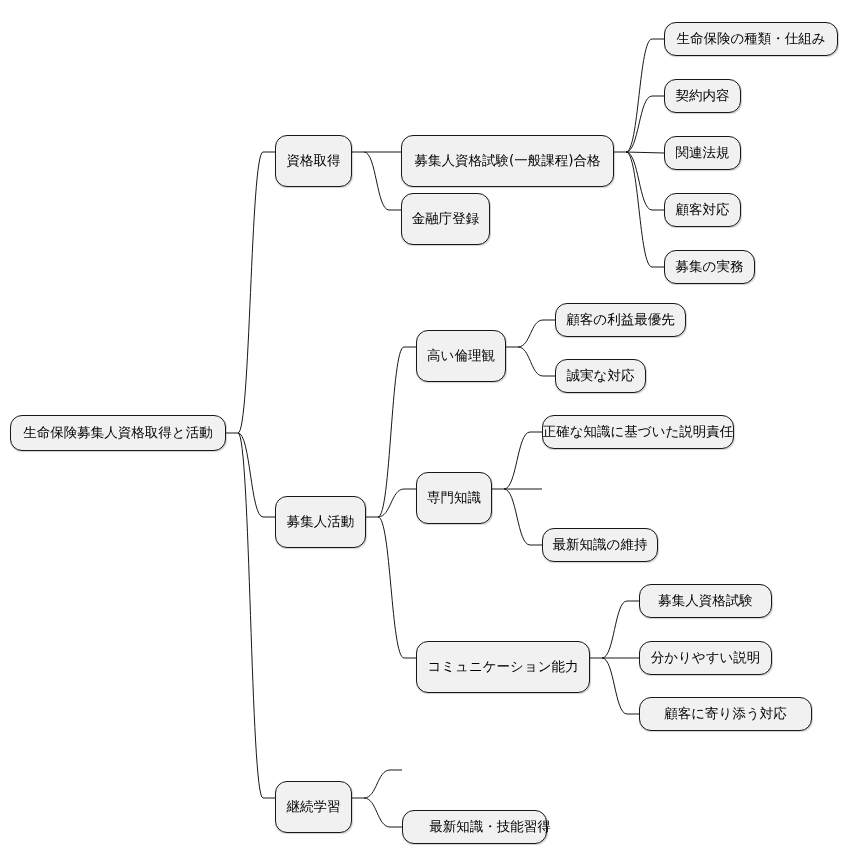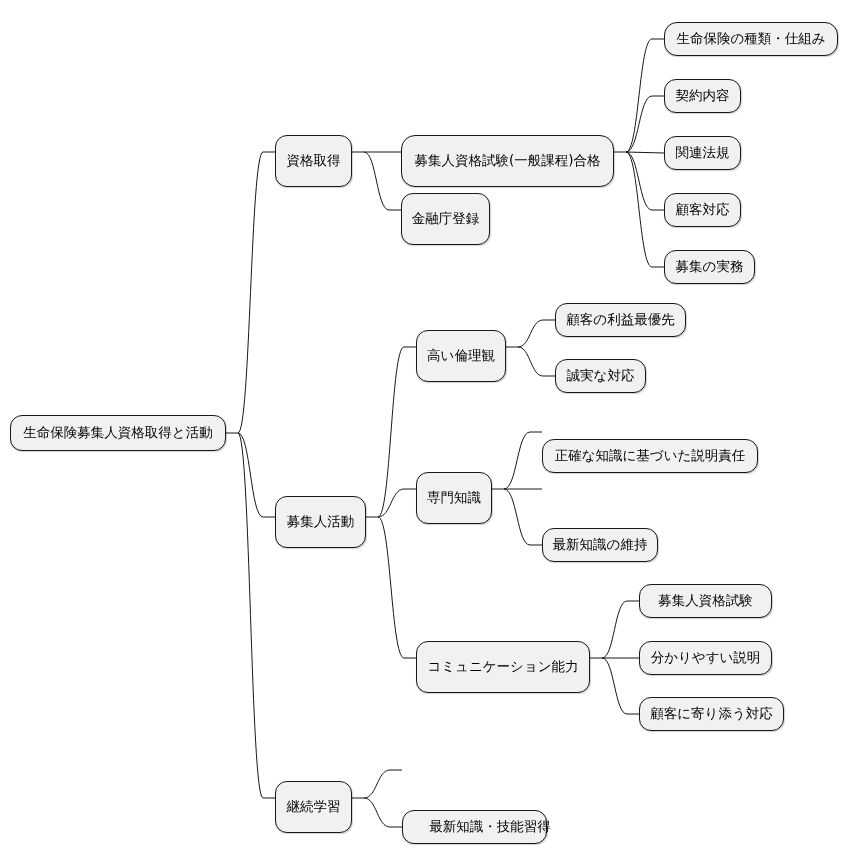--- a/index.html
+++ b/index.html
@@ -96,27 +96,27 @@
     <path d="M364 798 C377 798 377 827 390 827 L402 827"></path>
   </svg>
 
   <div class="node root" style="left:10px; top:415px; width:216px;">
     <span>生命保険募集人資格取得と活動</span>
   </div>
 
   <div class="node" style="left:275px; top:135px; width:77px;">
     <span>資格取得</span>
   </div>
-  <div class="node" style="left:401px; top:135px; width:213px;border-radius:14px;">
+  <div class="node" style="left:401px; top:135px; width:213px;">
     <span>募集人資格試験(一般課程)合格</span>
   </div>
   <div class="node" style="left:401px; top:193px; width:89px;">
     <span>金融庁登録</span>
   </div>
-  <div class="node leaf" style="left:664px; top:22px; width:174px;border-radius:13px;">
+  <div class="node leaf" style="left:664px; top:22px; width:174px;">
     <span>生命保険の種類・仕組み</span>
   </div>
   <div class="node leaf" style="left:664px; top:79px; width:77px;">
     <span>契約内容</span>
   </div>
   <div class="node leaf" style="left:664px; top:136px; width:77px;">
     <span>関連法規</span>
   </div>
   <div class="node leaf" style="left:664px; top:193px; width:77px;">
     <span>顧客対応</span>
@@ -135,37 +135,37 @@
   <div class="node leaf" style="left:555px; top:303px; width:131px;">
     <span>顧客の利益最優先</span>
   </div>
   <div class="node leaf" style="left:555px; top:359px; width:91px;">
     <span>誠実な対応</span>
   </div>
 
   <div class="node" style="left:416px; top:472px; width:76px;">
     <span>専門知識</span>
   </div>
-  <div class="node leaf" style="left:542px; top:415px; width:216px;margin-top:24px;">
+  <div class="node leaf" style="left:542px; top:415px; width:192px;">
     <span>正確な知識に基づいた説明責任</span>
   </div>
   <div class="node leaf" style="left:542px; top:528px; width:116px;">
     <span>最新知識の維持</span>
   </div>
 
   <div class="node" style="left:416px; top:641px; width:174px;">
     <span>コミュニケーション能力</span>
   </div>
   <div class="node leaf" style="left:639px; top:584px; width:133px;">
     <span>募集人資格試験</span>
   </div>
   <div class="node leaf" style="left:639px; top:641px; width:133px;">
     <span>分かりやすい説明</span>
   </div>
-  <div class="node leaf" style="left:639px; top:697px; width:145px;">
+  <div class="node leaf" style="left:639px; top:697px; width:173px;">
     <span>顧客に寄り添う対応</span>
   </div>
 
   <div class="node" style="left:275px; top:781px; width:77px;">
     <span>継続学習</span>
   </div>
   <div class="node leaf" style="left:402px; top:810px; width:145px;padding-left:31px;">
     <span>最新知識・技能習得</span>
   </div>
 

